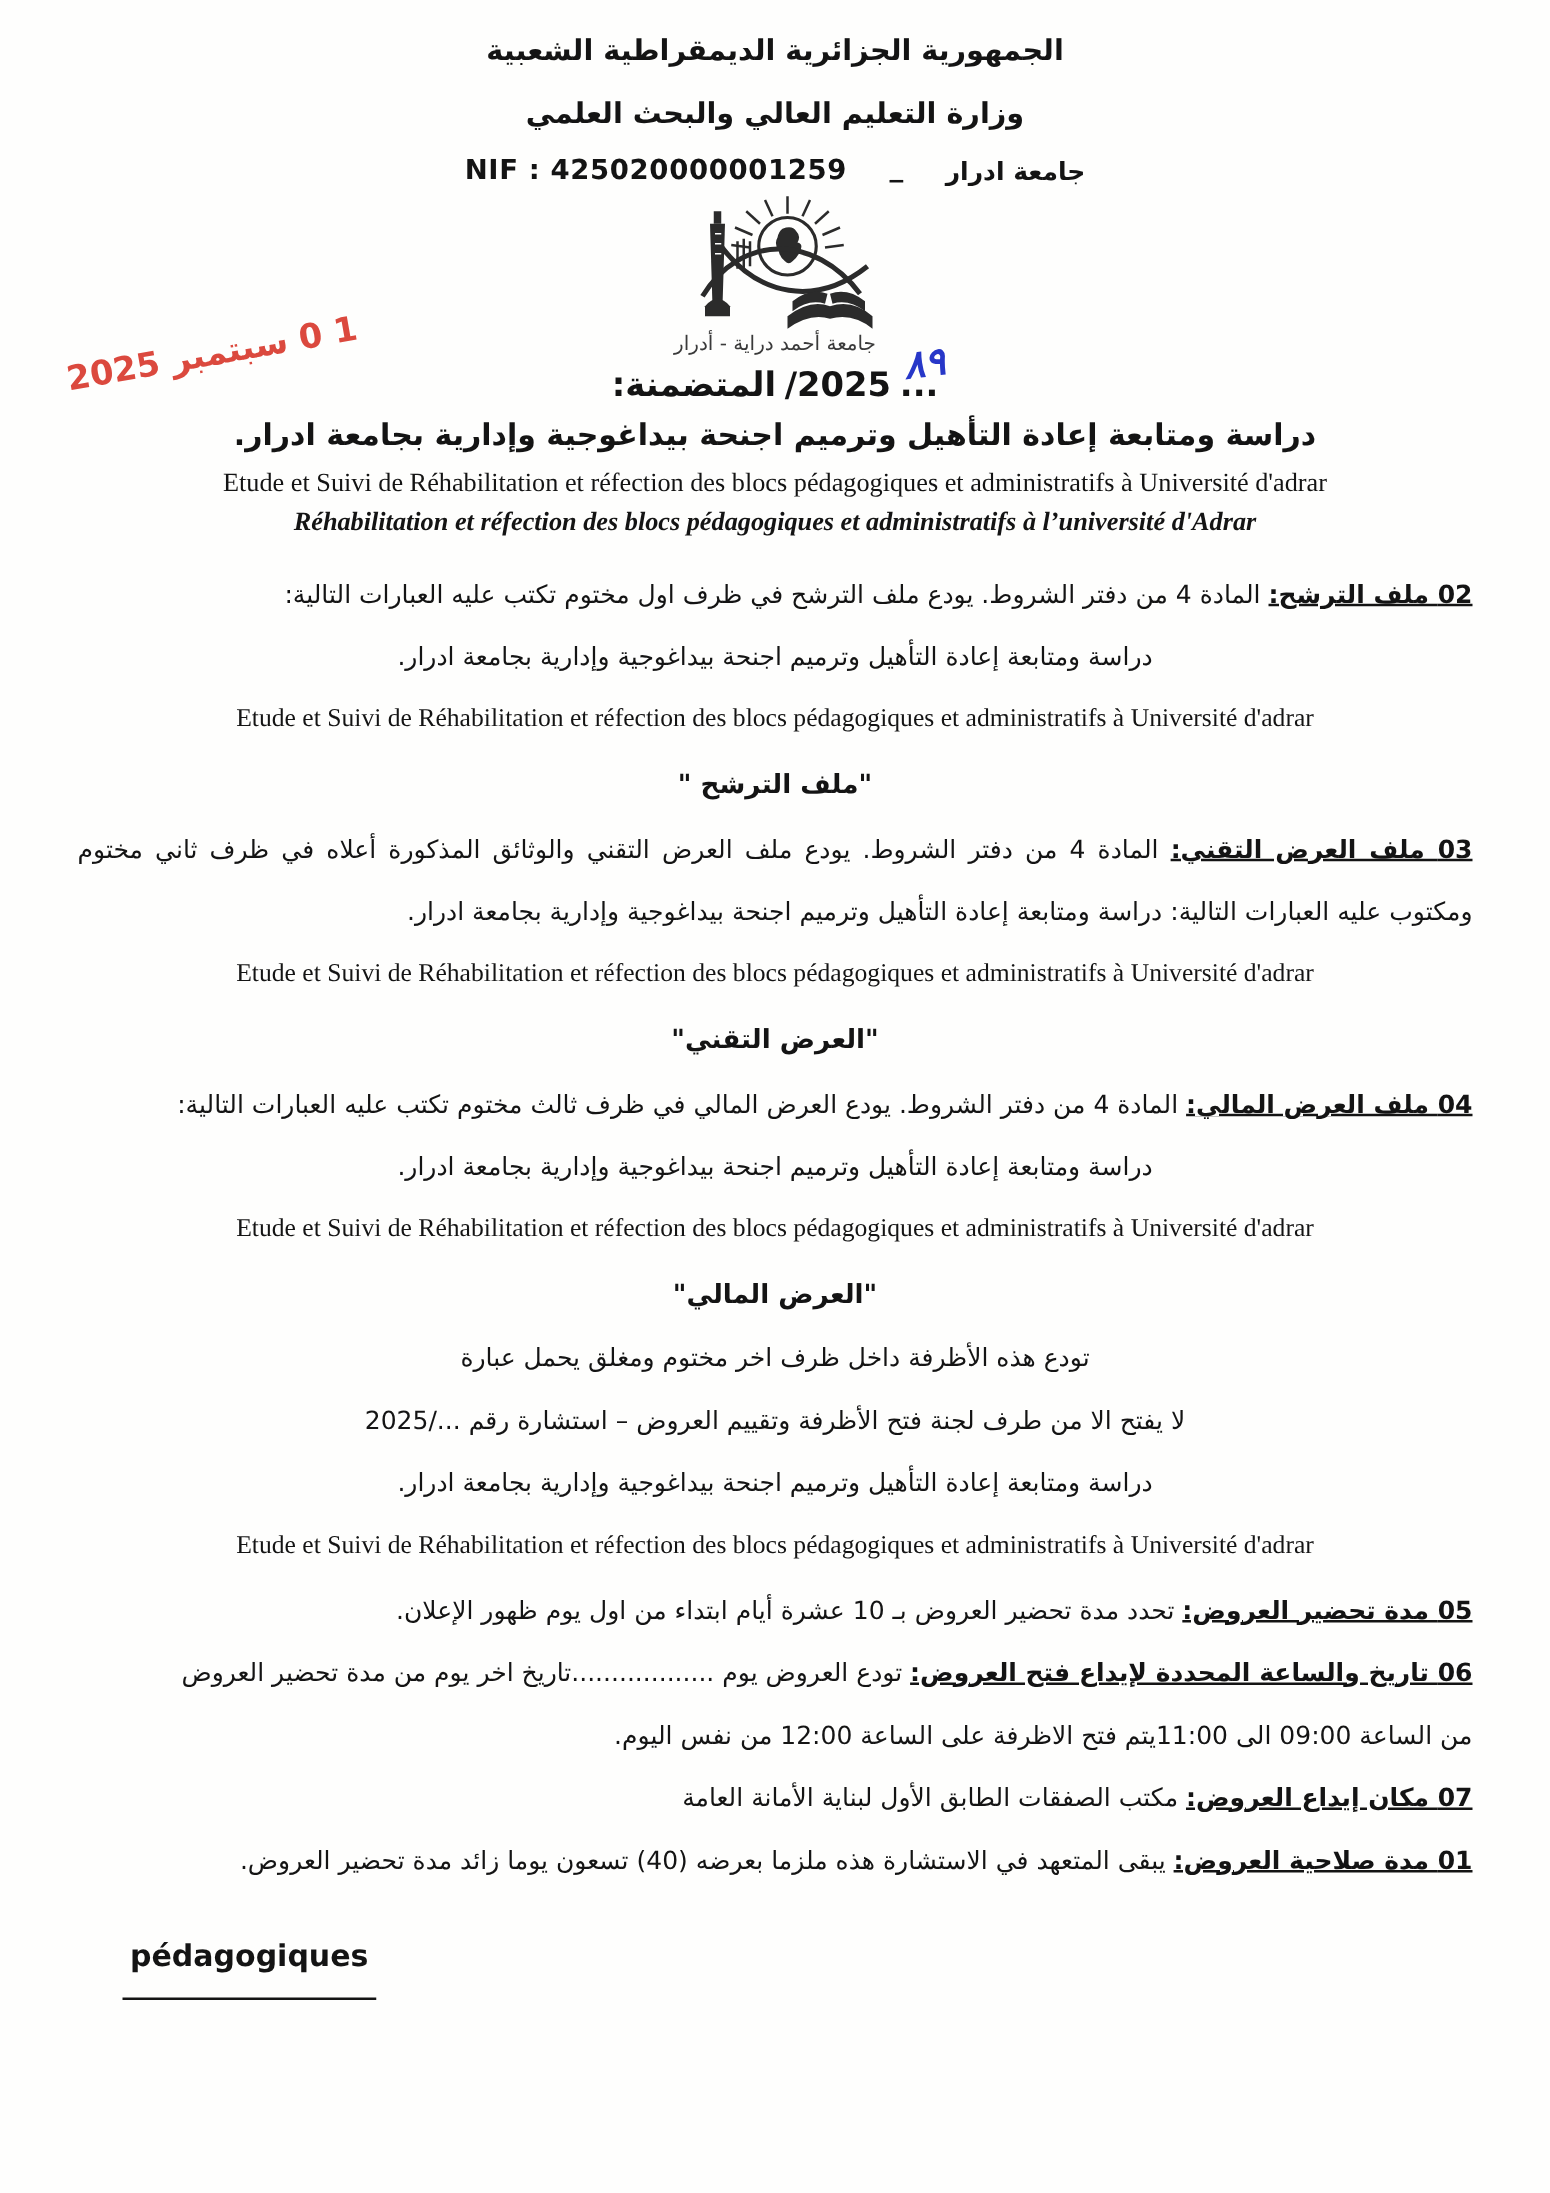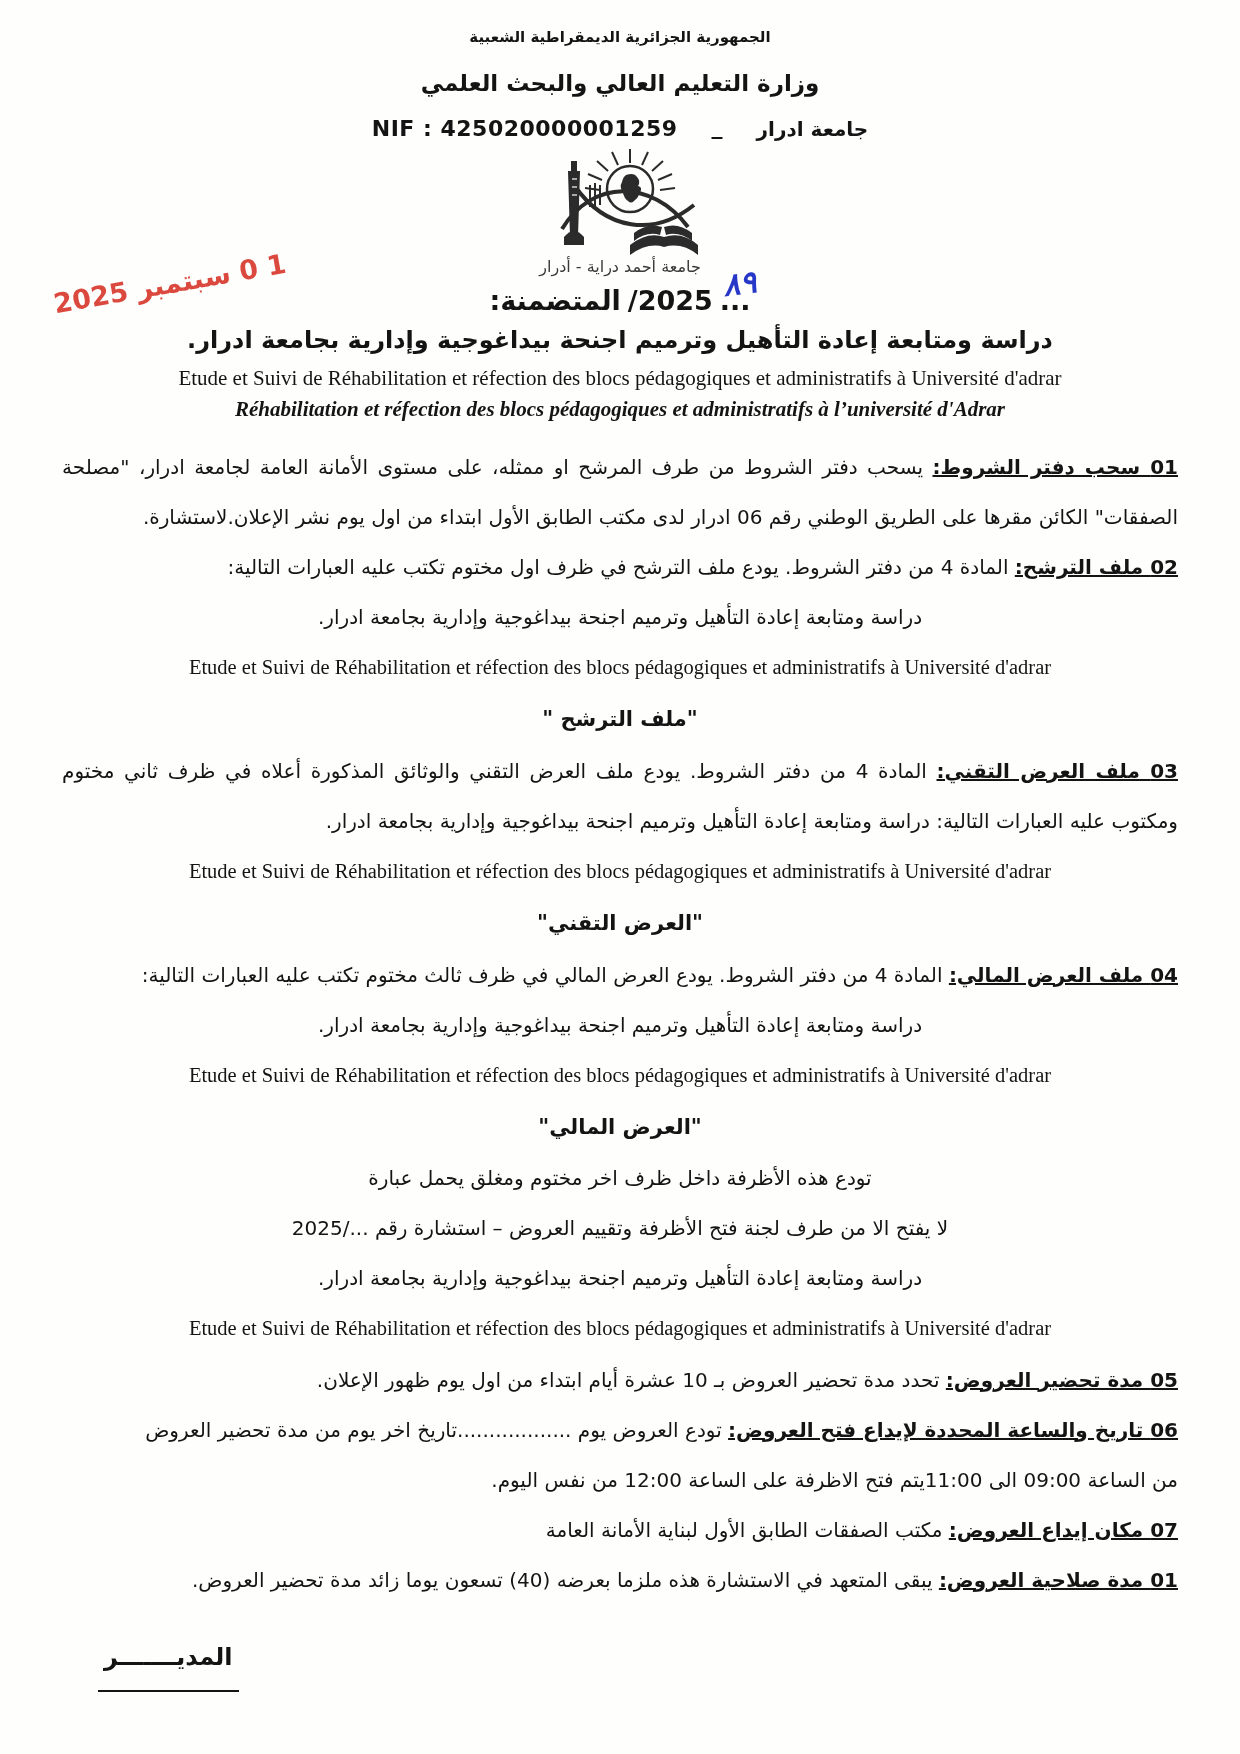--- a/index.html
+++ b/index.html
@@ -7,21 +7,21 @@
     width:1240px;height:1754px;
     background:#ffffff;
     font-family:"DejaVu Sans",sans-serif;
     color:#141414;
     position:relative;
     overflow:hidden;
   }
   .page{position:relative;width:1240px;height:1754px;background:#fefefd;padding-top:28px;box-sizing:border-box;}
   
   .hdr{ text-align:center; font-weight:bold; direction:rtl;}
-  .hdr-line1{font-size:15px;margin:0 0 24px 0;}
+  .hdr-line1{font-size:23px;margin:0 0 24px 0;}
   .hdr-line2{font-size:23px;margin:0 0 20px 0;text-align:center;}
   .nif-row{display:flex;direction:rtl;justify-content:center;align-items:flex-end;gap:34px;font-weight:bold;}
   .nif-row .uni{font-size:20px;}
   .nif-row .sep{font-size:22px;transform:translateY(-2px);}
   .nif-row .nif{font-size:22px;letter-spacing:.5px;}
   
   .logo-wrap{text-align:center;margin-top:4px;line-height:0;}
   .logo-cap{font-size:16px;color:#3a3a3a;line-height:1;margin-top:2px;}
   
   .stamp{
@@ -124,24 +124,20 @@
     <span>2025/</span>
     <span>المتضمنة:</span>
   </div>
 
   <p class="subtitle-ar">دراسة ومتابعة إعادة التأهيل وترميم اجنحة بيداغوجية وإدارية بجامعة ادرار.</p>
   <p class="subtitle-fr">Etude et Suivi de Réhabilitation et réfection des blocs pédagogiques et administratifs à Université d'adrar</p>
   <p class="subtitle-fr-b">Réhabilitation et réfection des blocs pédagogiques et administratifs à l’université d'Adrar</p>
 
   <div class="body">
 
-    <p>
-      <span class="sec-h">01 سحب دفتر الشروط:</span>
-      <span>يسحب دفتر الشروط من طرف المرشح او ممثله، على مستوى الأمانة العامة لجامعة ادرار، "مصلحة الصفقات" الكائن مقرها على الطريق الوطني رقم 06 ادرار لدى مكتب الطابق الأول ابتداء من اول يوم نشر الإعلان.لاستشارة.</span>
-    </p>
 
     <p>
       <span class="sec-h">02 ملف الترشح:</span>
       <span>المادة 4 من دفتر الشروط. يودع ملف الترشح في ظرف اول مختوم تكتب عليه العبارات التالية:</span>
     </p>
 
     <p class="c">دراسة ومتابعة إعادة التأهيل وترميم اجنحة بيداغوجية وإدارية بجامعة ادرار.</p>
     <p class="c fr">Etude et Suivi de Réhabilitation et réfection des blocs pédagogiques et administratifs à Université d'adrar</p>
     <p class="c lbl">"ملف الترشح "</p>
 
@@ -182,17 +178,17 @@
       <span class="sec-h">07 مكان إيداع العروض:</span>
       <span>مكتب الصفقات الطابق الأول لبناية الأمانة العامة</span>
     </p>
 
     <p>
       <span class="sec-h">01 مدة صلاحية العروض:</span>
       <span>يبقى المتعهد في الاستشارة هذه ملزما بعرضه (40) تسعون يوما زائد مدة تحضير العروض.</span>
     </p>
 
     <div class="sig-wrap">
-      <span class="sig">المديـــــــر</span>
+      <span class="sig">pédagogiques</span>
     </div>
 
   </div>
 </div>
 
 </body></html>

